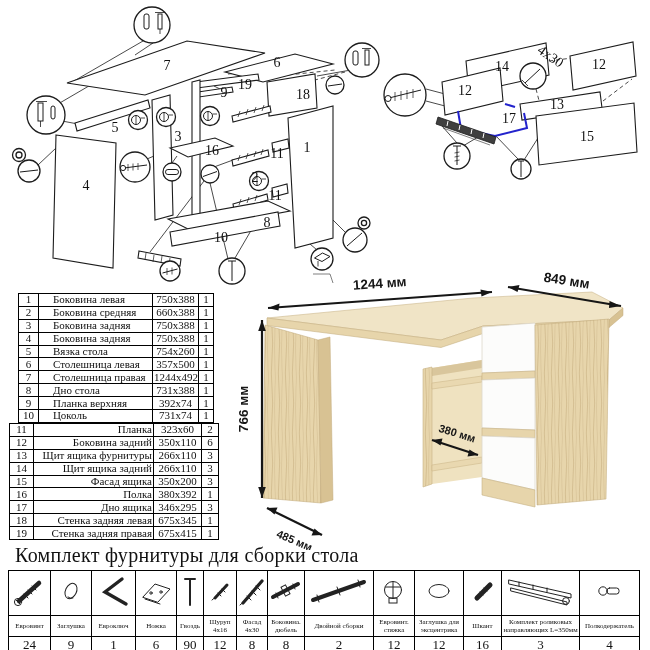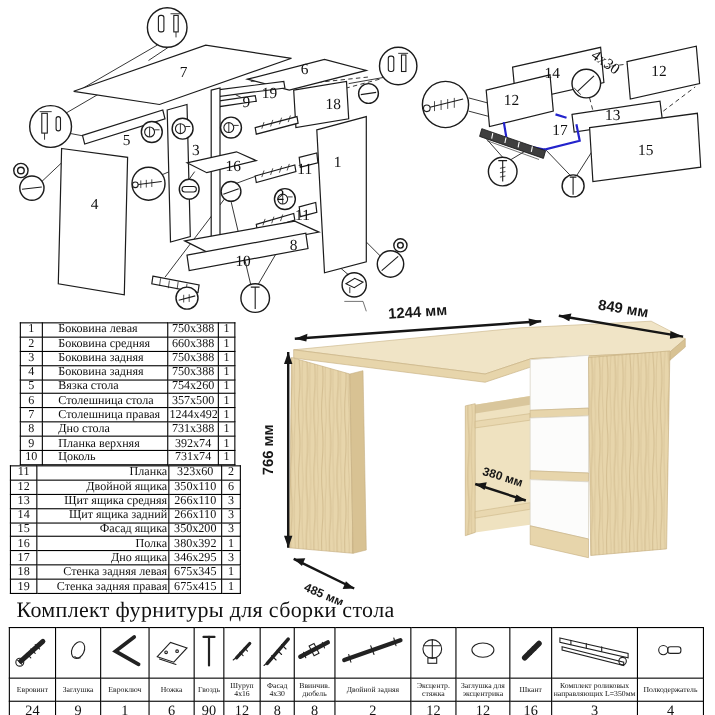--- a/index.html
+++ b/index.html
@@ -340,21 +340,21 @@
 
       <tr>
         <td class="c-num">5</td>
         <td class="c-name">Вязка стола</td>
         <td class="c-size">754х260</td>
         <td class="c-qty">1</td>
       </tr>
 
       <tr>
         <td class="c-num">6</td>
-        <td class="c-name">Столешница стола</td>
+        <td class="c-name">Столешница левая</td>
         <td class="c-size">357х500</td>
         <td class="c-qty">1</td>
       </tr>
 
       <tr>
         <td class="c-num">7</td>
         <td class="c-name">Столешница правая</td>
         <td class="c-size">1244х492</td>
         <td class="c-qty">1</td>
       </tr>
@@ -393,28 +393,28 @@
 
       <tr>
         <td class="c-num">11</td>
         <td class="c-name">Планка</td>
         <td class="c-size">323х60</td>
         <td class="c-qty">2</td>
       </tr>
 
       <tr>
         <td class="c-num">12</td>
-        <td class="c-name">Двойной ящика</td>
+        <td class="c-name">Боковина задний</td>
         <td class="c-size">350х110</td>
         <td class="c-qty">6</td>
       </tr>
 
       <tr>
         <td class="c-num">13</td>
-        <td class="c-name">Щит ящика средняя</td>
+        <td class="c-name">Щит ящика фурнитуры</td>
         <td class="c-size">266х110</td>
         <td class="c-qty">3</td>
       </tr>
 
       <tr>
         <td class="c-num">14</td>
         <td class="c-name">Щит ящика задний</td>
         <td class="c-size">266х110</td>
         <td class="c-qty">3</td>
       </tr>
@@ -632,23 +632,23 @@
     </svg></td>
   </tr>
   <tr>
     <td class="hw-name">Евровинт</td>
     <td class="hw-name">Заглушка</td>
     <td class="hw-name">Евроключ</td>
     <td class="hw-name">Ножка</td>
     <td class="hw-name">Гвоздь</td>
     <td class="hw-name">Шуруп 4х16</td>
     <td class="hw-name">Фасад 4х30</td>
-    <td class="hw-name">Ввинчив. дюбель</td>
-    <td class="hw-name">Двойной задняя</td>
-    <td class="hw-name">Эксцентр. стяжка</td>
+    <td class="hw-name">Боковина. дюбель</td>
+    <td class="hw-name">Двойной сборки</td>
+    <td class="hw-name">Евровинт. стяжка</td>
     <td class="hw-name">Заглушка для эксцентрика</td>
     <td class="hw-name">Шкант</td>
     <td class="hw-name">Комплект роликовых направляющих L=350мм</td>
     <td class="hw-name">Полкодержатель</td>
   </tr>
   <tr>
     <td class="hw-qty">24</td>
     <td class="hw-qty">9</td>
     <td class="hw-qty">1</td>
     <td class="hw-qty">6</td>

